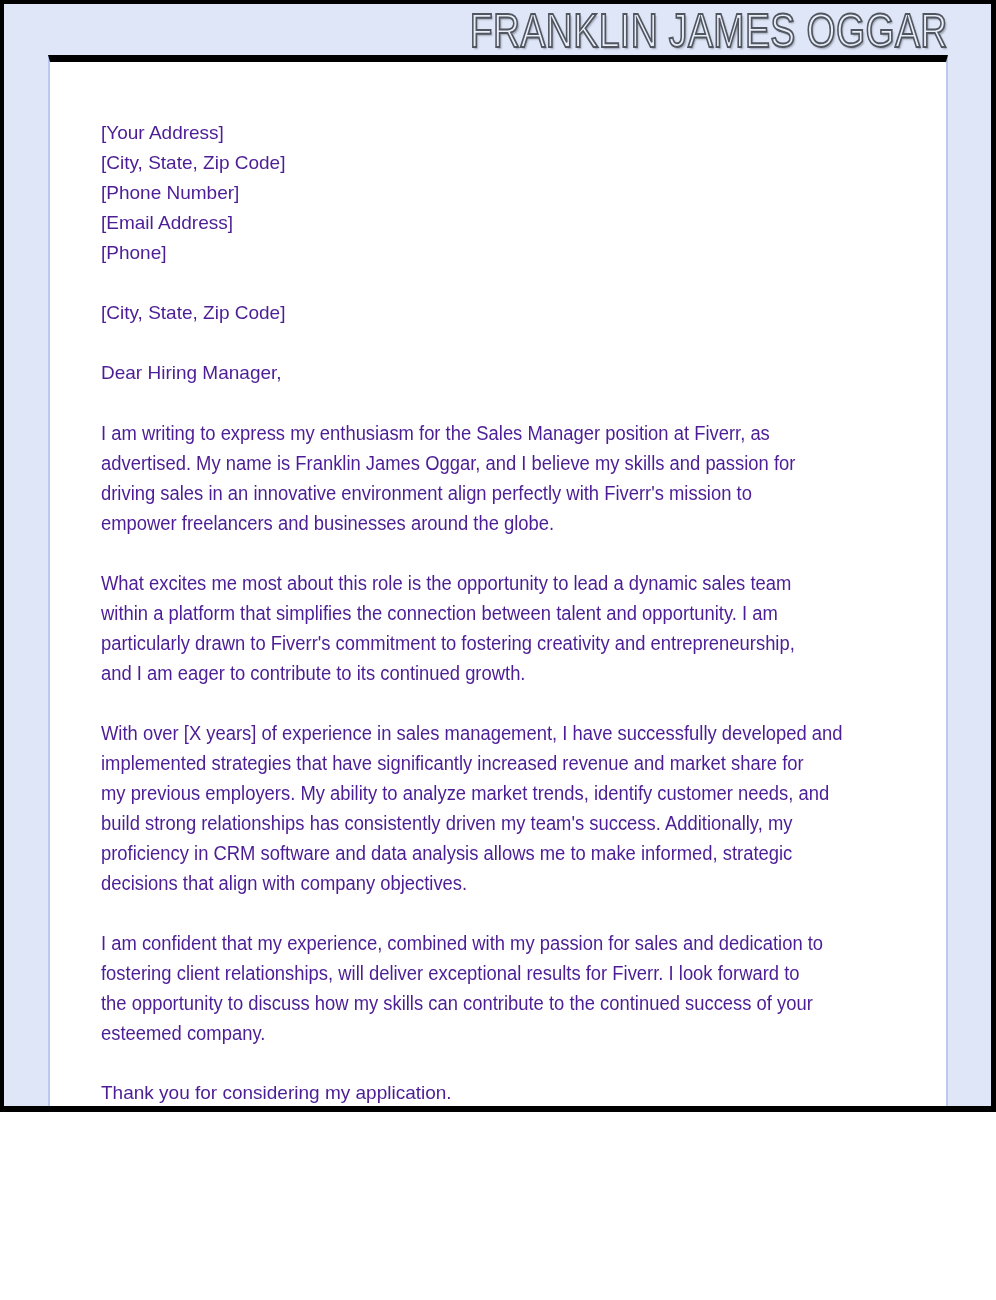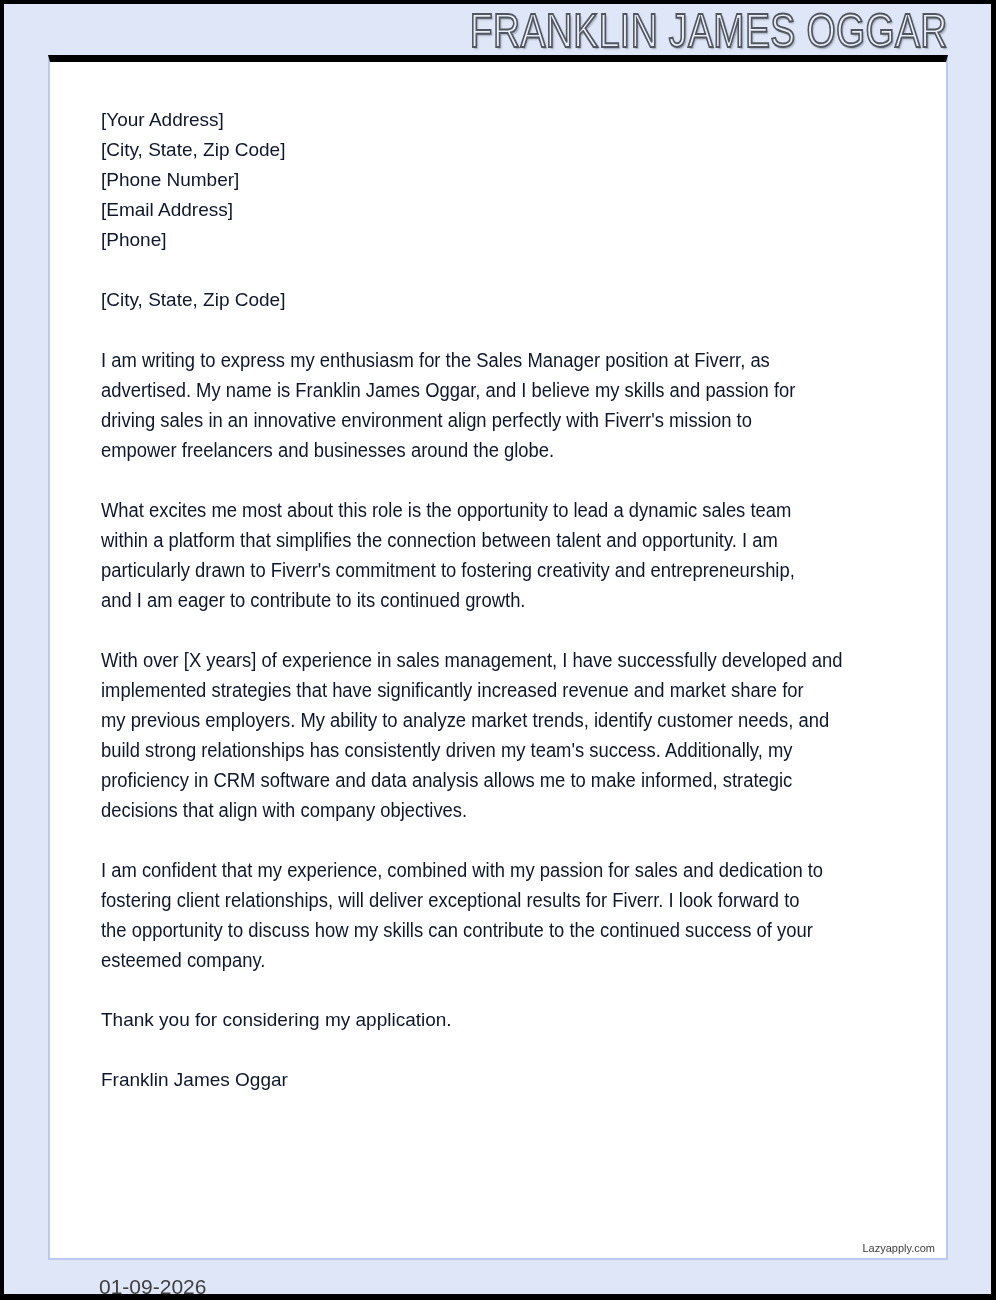--- a/index.html
+++ b/index.html
@@ -2,21 +2,21 @@
 <html><head>
 <meta charset="utf-8">
 <style>
   * { margin: 0; padding: 0; box-sizing: border-box; }
   html, body { width: 996px; height: 1300px; overflow: hidden; }
   body { font-family: "Liberation Sans", sans-serif; }
 
   .viewport {
     position: relative;
     width: 996px;
-    height: 1300px;
+    height: 1112px;
     background: #dee6f7;
     overflow: hidden;
   }
 
   
   .frame {
     position: absolute;
     inset: 0;
     border-style: solid;
     border-color: #000;
@@ -54,22 +54,22 @@
     height: 1205px;
     background: #ffffff;
     border-top: 7px solid #000000;
     border-left: 2px solid #b9c9ef;
     border-right: 2px solid #b9c9ef;
     border-bottom: 2px solid #b9c9ef;
     overflow: visible;
   }
 
   .content {
-    padding: 43px 50px 0 51px;
-    color: #0f172a;
+    padding: 56px 50px 0 51px;
+    color: #4c1d95;
     font-size: 19px;
     line-height: 30px;
   }
 
   .block { margin-bottom: 30px; }
   .block:last-child { margin-bottom: 0; }
   .line { line-height: 30px; }
 
   
   .para {
@@ -117,20 +117,21 @@
           <div class="line">[City, State, Zip Code]</div>
           <div class="line">[Phone Number]</div>
           <div class="line">[Email Address]</div>
           <div class="line">[Phone]</div>
         </div>
 
       <div class="block">
           <div class="line">[City, State, Zip Code]</div>
         </div>
 
+      <div class="block">Dear Hiring Manager,</div>
 
       <div class="block para">
           <div class="line">I am writing to express my enthusiasm for the Sales Manager position at Fiverr, as</div>
           <div class="line">advertised. My name is Franklin James Oggar, and I believe my skills and passion for</div>
           <div class="line">driving sales in an innovative environment align perfectly with Fiverr's mission to</div>
           <div class="line">empower freelancers and businesses around the globe.</div>
         </div>
 
       <div class="block para">
           <div class="line">What excites me most about this role is the opportunity to lead a dynamic sales team</div>

